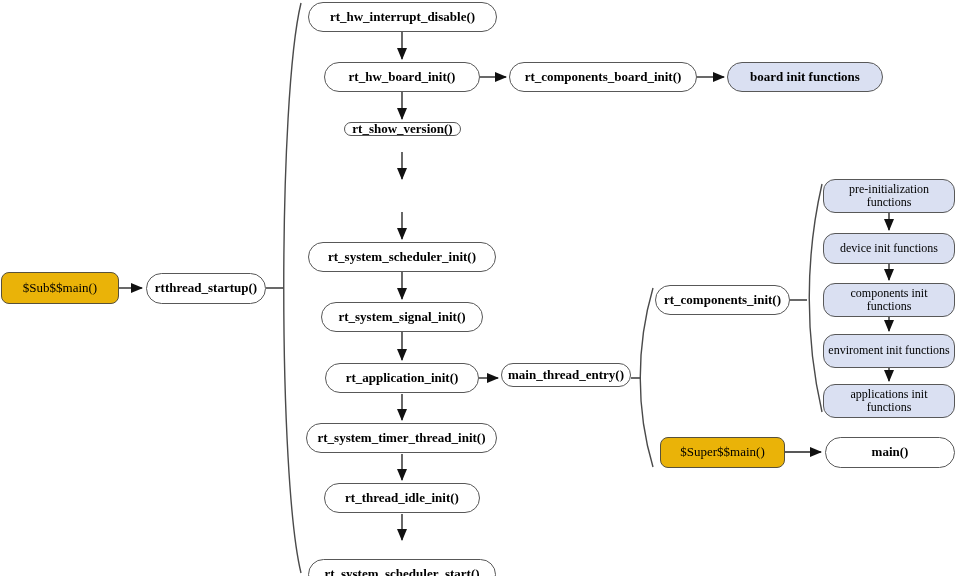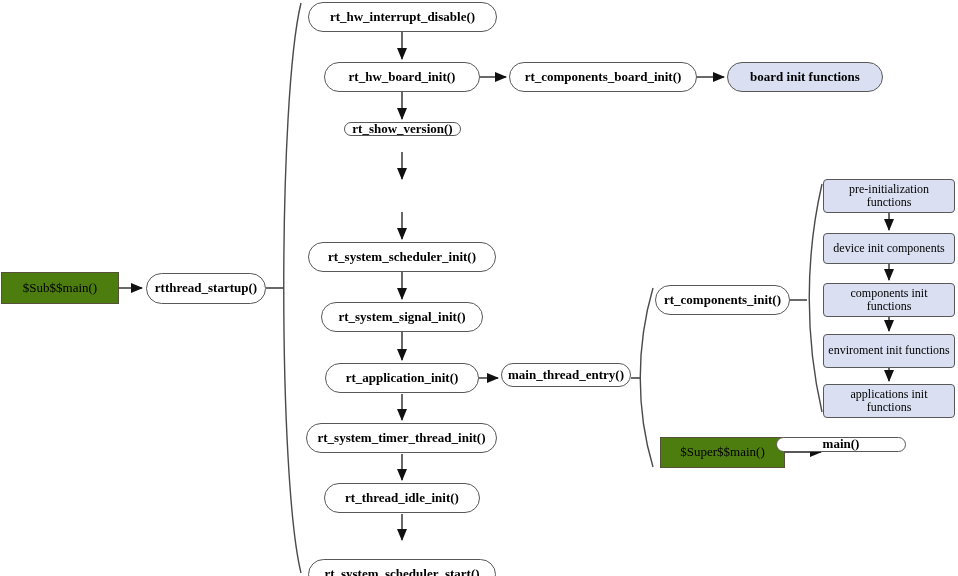--- a/index.html
+++ b/index.html
@@ -17,24 +17,24 @@
     display:flex;align-items:center;justify-content:center;
     text-align:center;
     background:#ffffff;
     border:1.5px solid #585858;
     color:#000000;
     font-size:13px;
     line-height:1.12;
     white-space:nowrap;
   }
   .pill{border-radius:16px;font-weight:bold;}
-  .tan{background:#4d7c0f;border:1px solid #57513b;border-radius:0;}
+  .tan{background:#eab308;border:1px solid #57513b;border-radius:8px;}
   .blue{background:#dae0f2;}
   .bluecol{
-    border-radius:4px;
+    border-radius:12px;
     font-size:12px;
     white-space:normal;
     padding:1px 3px;
   }
 </style>
 </head>
 <body>
 
 <div id="canvas">
 
@@ -121,29 +121,29 @@
 
   <div class="node pill" style="left:501px;top:363px;width:130px;height:24px">
     <span>main_thread_entry()</span>
   </div>
   <div class="node pill" style="left:655px;top:285px;width:135px;height:30px">
     <span>rt_components_init()</span>
   </div>
   <div class="node tan" style="left:660px;top:437px;width:125px;height:31px">
     <span>$Super$$main()</span>
   </div>
-  <div class="node pill" style="left:776px;top:437px;width:130px;height:15px">
+  <div class="node pill" style="left:825px;top:437px;width:130px;height:31px">
     <span>main()</span>
   </div>
 
   <div class="node blue bluecol" style="left:823px;top:179px;width:132px;height:34px">
     <span>pre-initialization functions</span>
   </div>
   <div class="node blue bluecol" style="left:823px;top:233px;width:132px;height:31px">
-    <span>device init components</span>
+    <span>device init functions</span>
   </div>
   <div class="node blue bluecol" style="left:823px;top:283px;width:132px;height:34px">
     <span>components init functions</span>
   </div>
   <div class="node blue bluecol" style="left:823px;top:334px;width:132px;height:34px">
     <span>enviroment init functions</span>
   </div>
   <div class="node blue bluecol" style="left:823px;top:384px;width:132px;height:34px">
     <span>applications init functions</span>
   </div>

